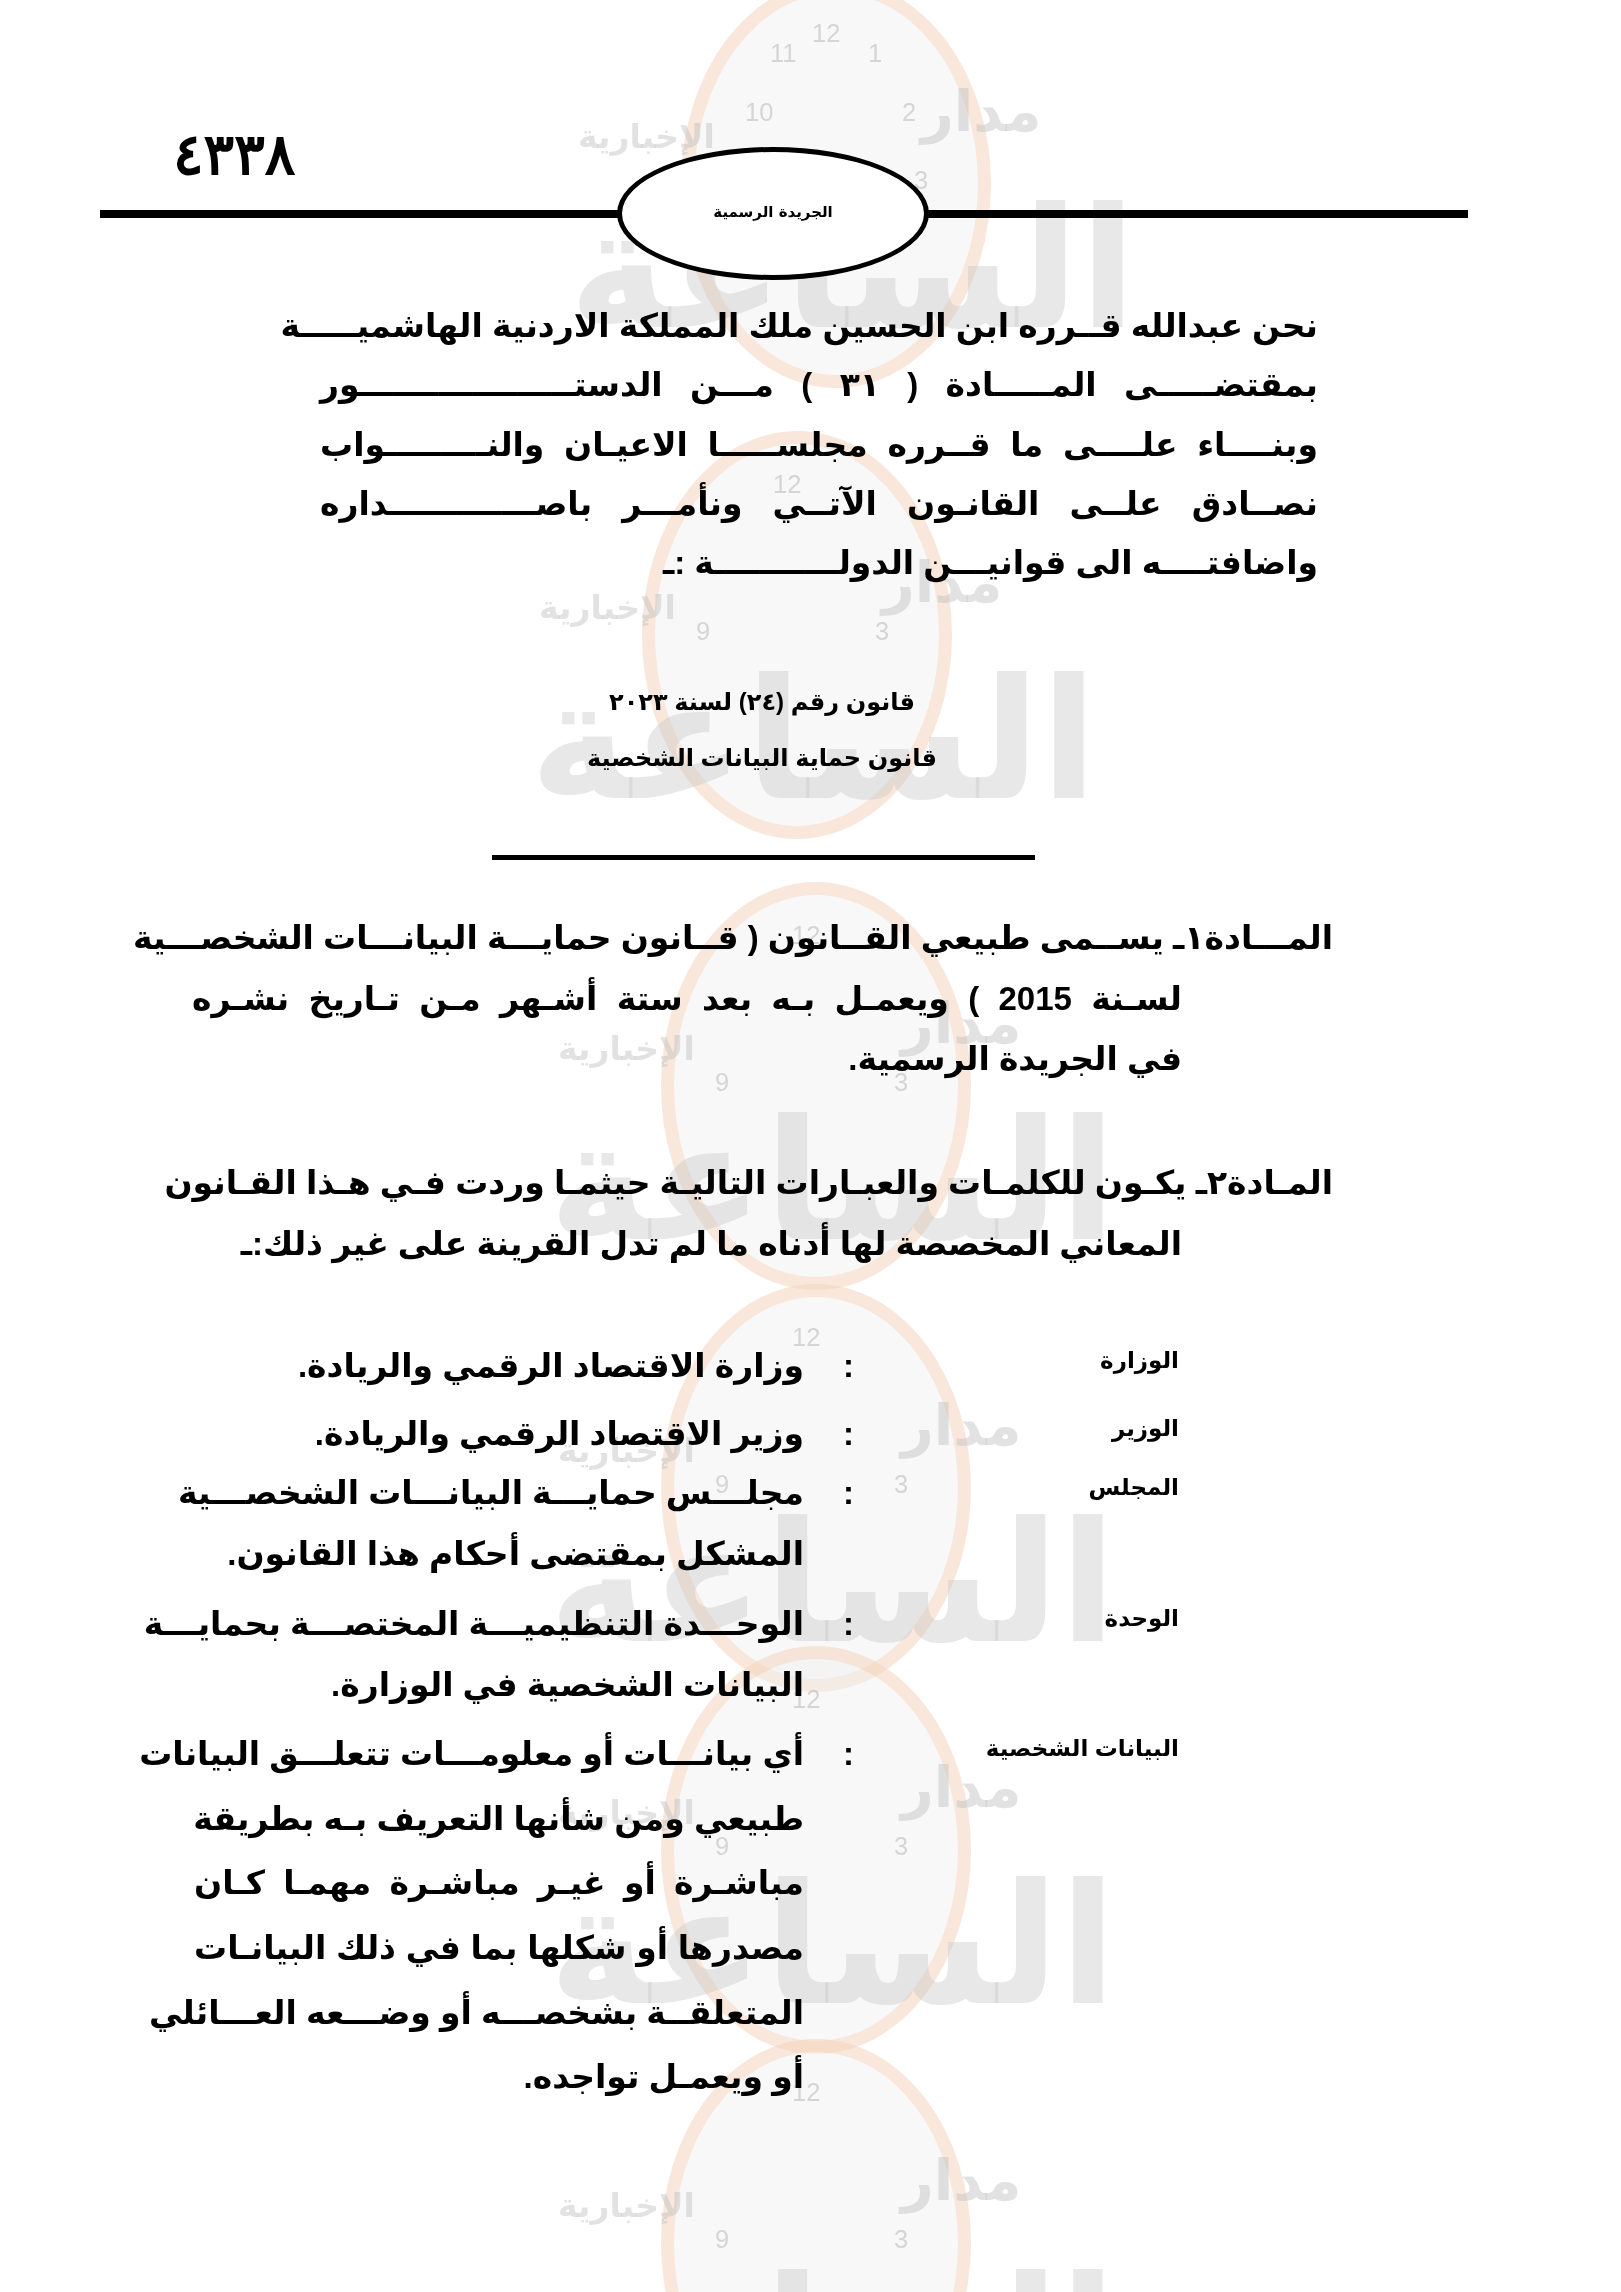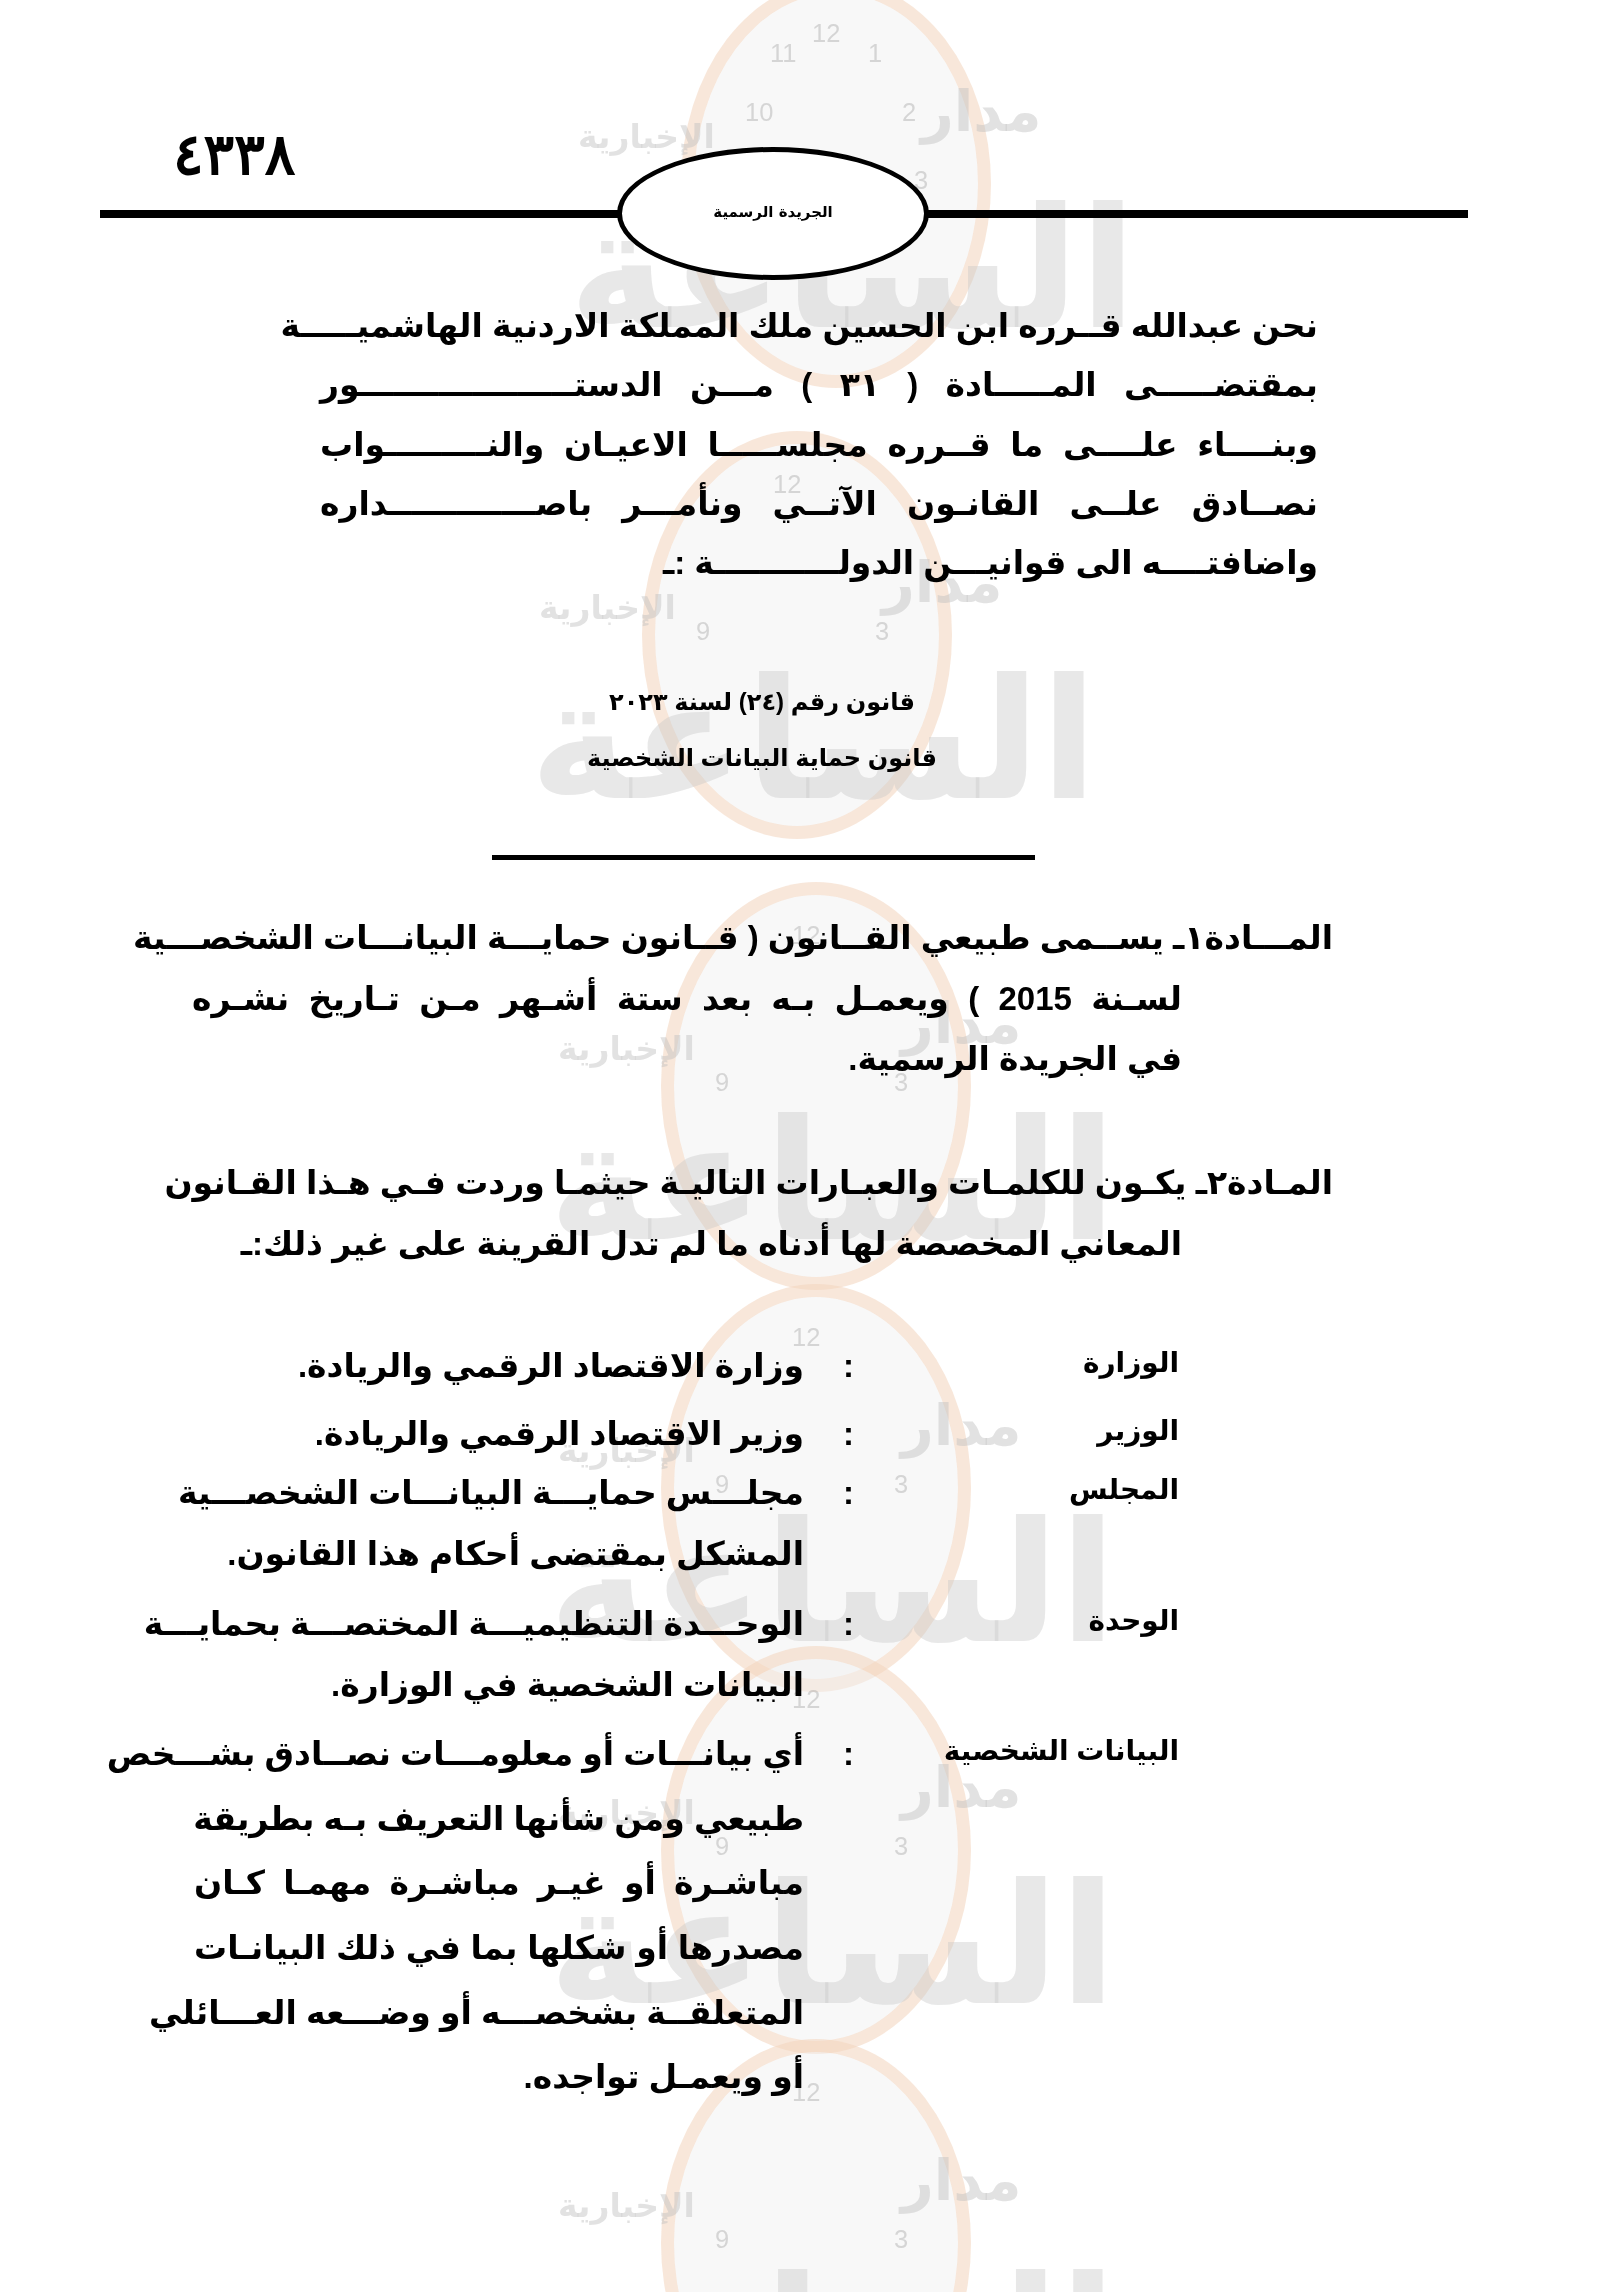--- a/index.html
+++ b/index.html
@@ -124,21 +124,21 @@
     z-index: 2;
   }
 
   .art-first { left: 192px; width: 1141px; }
   .art-cont  { left: 192px; width: 990px; }
 
   .def-term {
     position: absolute;
     z-index: 2;
     font-weight: bold;
-    font-size: 28px;
+    font-size: 23px;
     line-height: 1;
     white-space: nowrap;
     right: 442px;   
     text-align: right;
   }
   .def-colon {
     position: absolute;
     z-index: 2;
     font-weight: bold;
     font-size: 33px;
@@ -251,19 +251,19 @@
 <div class="txt def-line" style="top:1476px;">مجلـــس حمايـــة البيانـــات الشخصـــية</div>
 <div class="txt def-line last" style="top:1537px;">المشكل بمقتضى أحكام هذا القانون.</div>
 
 <div class="def-term" style="top:1607px;">الوحدة</div>
 <div class="def-colon" style="top:1607px;">:</div>
 <div class="txt def-line" style="top:1607px;">الوحـــدة التنظيميـــة المختصـــة بحمايـــة</div>
 <div class="txt def-line last" style="top:1668px;">البيانات الشخصية في الوزارة.</div>
 
 <div class="def-term" style="top:1737px;">البيانات الشخصية</div>
 <div class="def-colon" style="top:1737px;">:</div>
-<div class="txt def-line" style="top:1737px;">أي بيانـــات أو معلومـــات نصــادق بشـــخص</div>
+<div class="txt def-line" style="top:1737px;">أي بيانـــات أو معلومـــات تتعلـــق البيانات</div>
 <div class="txt def-line" style="top:1802px;">طبيعي ومن شأنها التعريف بـه بطريقة</div>
 <div class="txt def-line" style="top:1866px;">مباشـرة أو غيـر مباشـرة مهمـا كـان</div>
 <div class="txt def-line" style="top:1931px;">مصدرها أو شكلها بما في ذلك البيانـات</div>
 <div class="txt def-line" style="top:1996px;">المتعلقــة بشخصـــه أو وضـــعه العـــائلي</div>
 <div class="txt def-line last" style="top:2060px;">أو ويعمـل تواجده.</div>
 
 
 </body></html>

